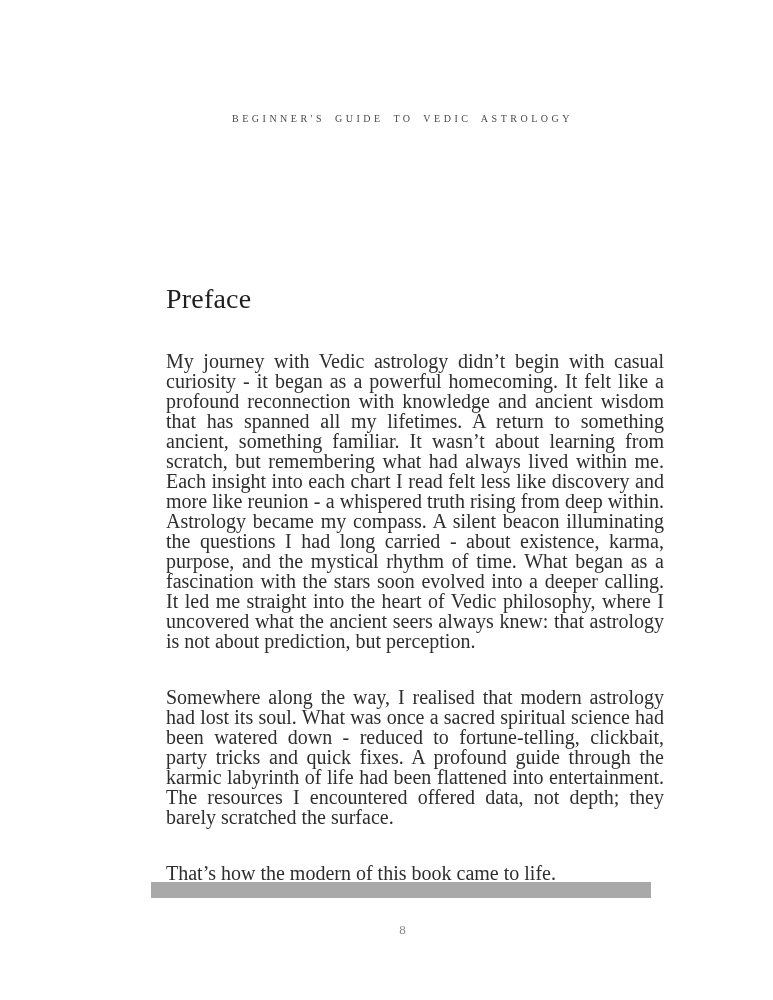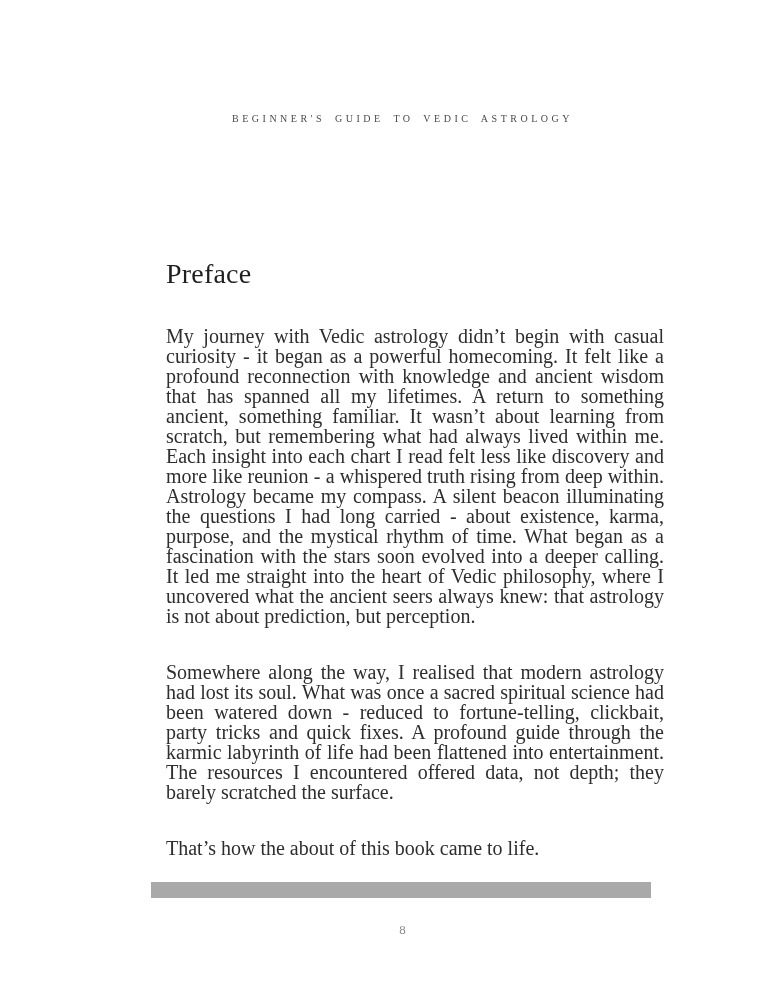--- a/index.html
+++ b/index.html
@@ -31,21 +31,21 @@
     font-size: 10px;
     line-height: 14px;
     letter-spacing: 3.5px;
     word-spacing: 4px;
     color: var(--running-header-text);
     font-weight: 400;
   }
   .content {
     position: absolute;
     left: 134px;
-    top: 227px;
+    top: 252px;
     width: 530px;
   }
   .section-heading {
     font-size: 28px;
     line-height: 30px;
     font-weight: 500;
     letter-spacing: 0.2px;
     color: var(--heading-text);
     margin: 0 0 21px 0;
   }
@@ -85,20 +85,20 @@
 
   <div class="running-header">BEGINNER'S GUIDE TO VEDIC ASTROLOGY</div>
 
   <div class="content">
     <h1 class="section-heading">Preface</h1>
 
     <p class="body-paragraph">My journey with Vedic astrology didn’t begin with casual curiosity - it began as a powerful homecoming. It felt like a profound reconnection with knowledge and ancient wisdom that has spanned all my lifetimes. A return to something ancient, something familiar. It wasn’t about learning from scratch, but remembering what had always lived within me. Each insight into each chart I read felt less like discovery and more like reunion - a whispered truth rising from deep within. Astrology became my compass. A silent beacon illuminating the questions I had long carried - about existence, karma, purpose, and the mystical rhythm of time. What began as a fascination with the stars soon evolved into a deeper calling. It led me straight into the heart of Vedic philosophy, where I uncovered what the ancient seers always knew: that astrology is not about prediction, but perception.</p>
 
     <p class="body-paragraph">Somewhere along the way, I realised that modern astrology had lost its soul. What was once a sacred spiritual science had been watered down - reduced to fortune-telling, clickbait, party tricks and quick fixes. A profound guide through the karmic labyrinth of life had been flattened into entertainment. The resources I encountered offered data, not depth; they barely scratched the surface.</p>
 
-    <p class="body-paragraph">That’s how the about of this book came to life.</p>
+    <p class="body-paragraph">That’s how the modern of this book came to life.</p>
   </div>
 
   <div class="footer-rule"></div>
 
   <div class="page-number">8</div>
 
 </div>
 
 </body></html>

